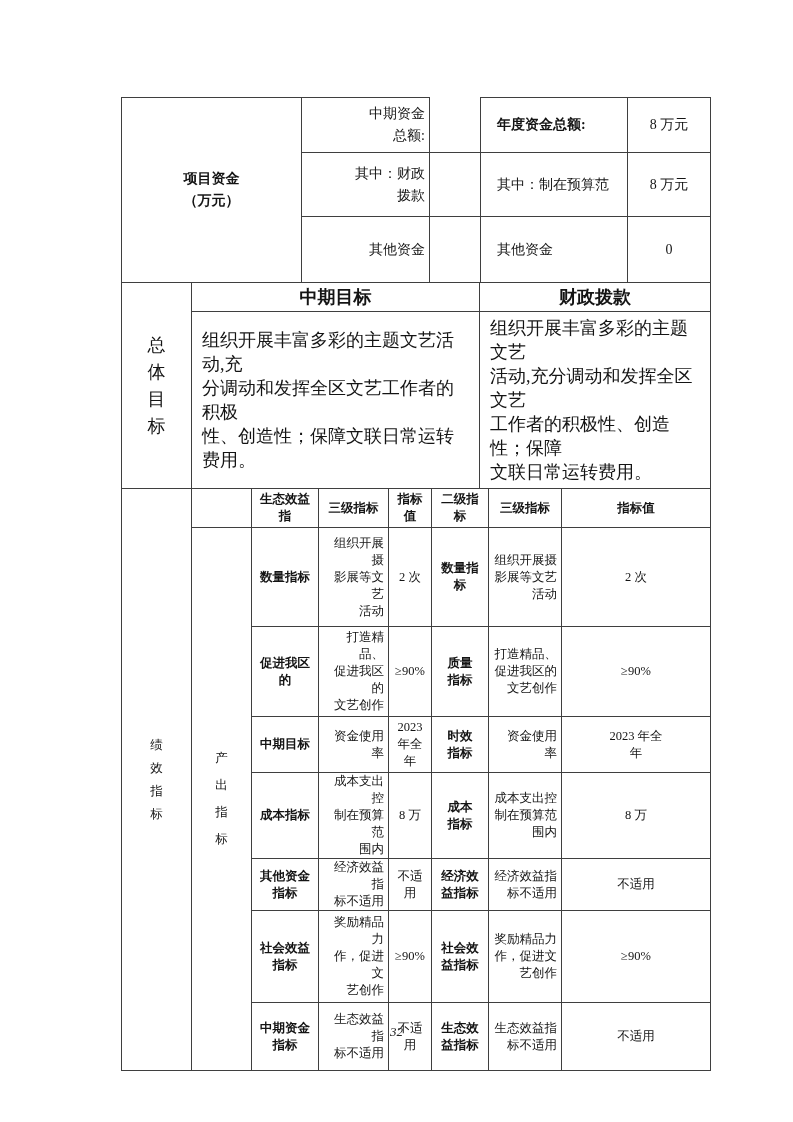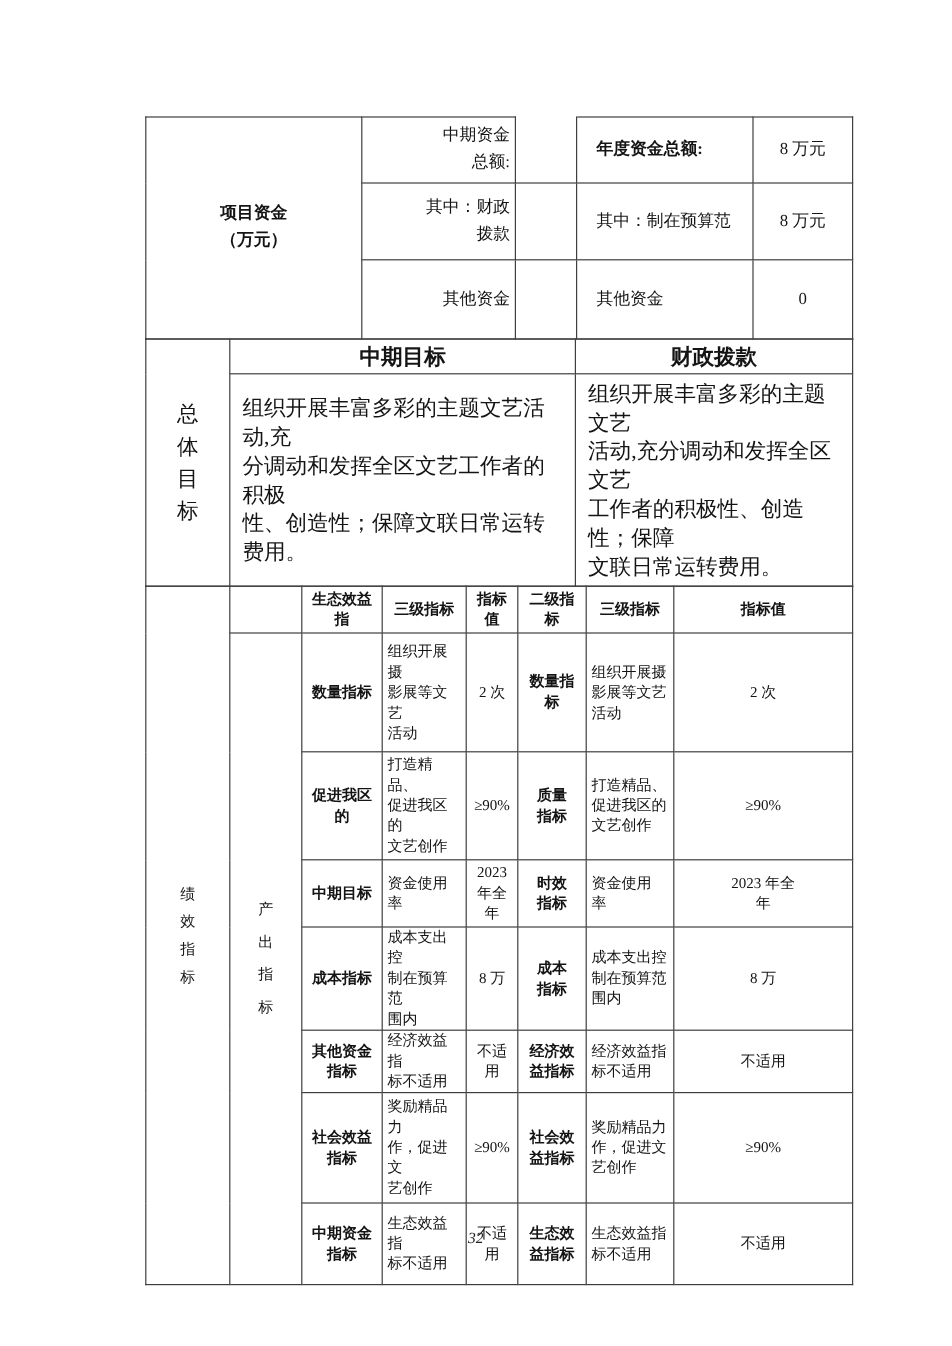--- a/index.html
+++ b/index.html
@@ -31,21 +31,21 @@
   
   .ta td { font-size: 14px; line-height: 22px; }
   .ta .lab-mid  { text-align: right; padding-left: 6px; }
   .ta .lab-ann  { text-align: left; padding-left: 16px; }
   .ta .no-top { border-top: none; }
   
   .tb td { font-size: 18px; line-height: 24px; }
   .tb .goal-text { text-align: left; padding: 4px 10px; }
   
   .tc td { font-size: 12.5px; line-height: 17px; }
-  .tc .l3 { text-align: left; padding: 0 4px; }
+  .tc .l3 { text-align: right; padding: 0 4px; }
   .tc .val { padding: 2px 1px; }
   
   .vcell { font-size: 14px; }
   .vtext { white-space: pre-line; line-height: 27px; display: inline-block; }
   .vtight { line-height: 23px; }
   .pageno {
     position: absolute; left: 0; right: 0; top: 1024px;
     text-align: center; font-size: 13px; color: #222; font-style: italic;
   }
 </style>

